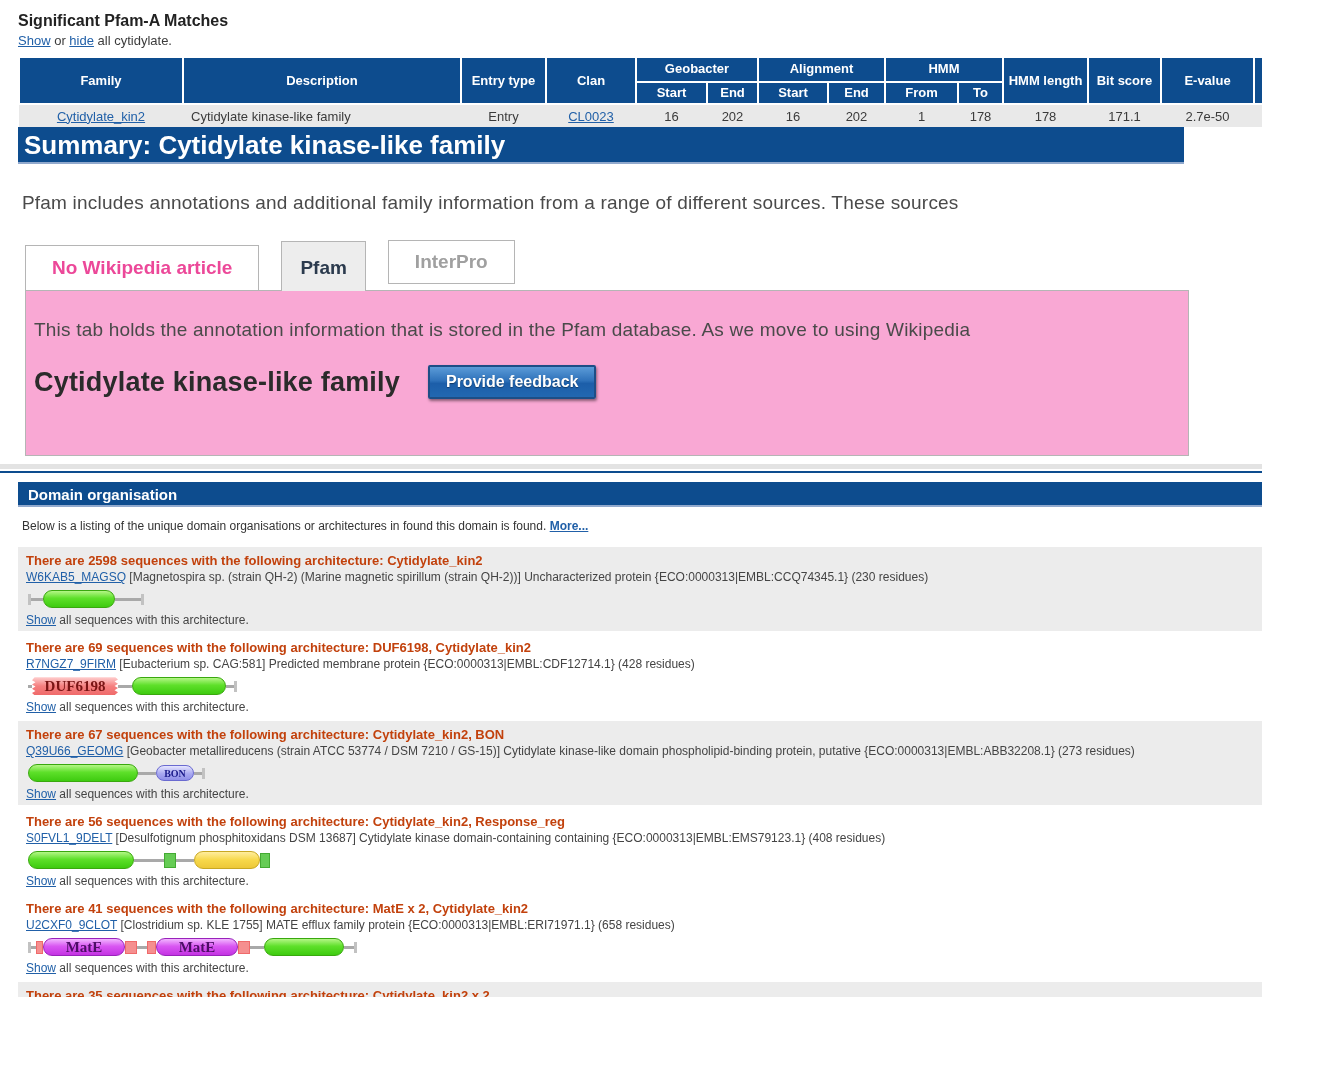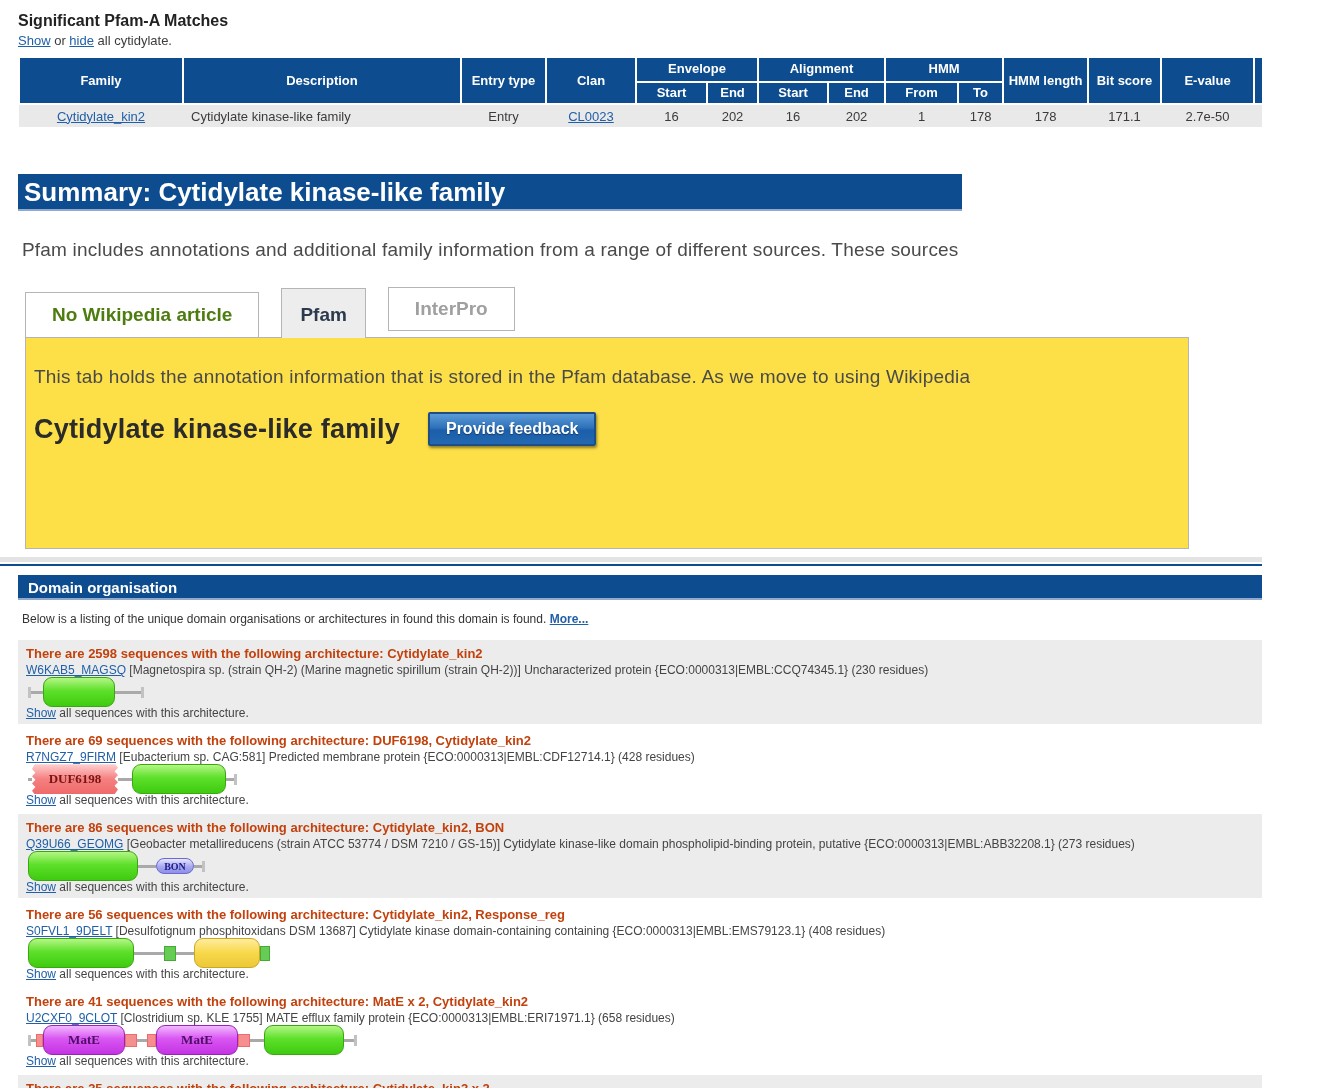--- a/index.html
+++ b/index.html
@@ -23,41 +23,41 @@
   table.matches td{
     background:#e9e9e9;color:#3b3b3b;text-align:center;padding:3px 3px;height:16px;
   }
   table.matches td.desc{text-align:left;padding-left:8px;}
 
   
   .banner{
     margin-left:18px;background:#0d4c8e;color:#fff;font-weight:bold;
     border-bottom:2px solid #91a9cd;
   }
-  .banner.big{width:944px;height:37px;line-height:37px;font-size:26px;padding-left:6px;margin-top:47px;box-sizing:border-box;}
+  .banner.big{width:1166px;height:37px;line-height:37px;font-size:26px;padding-left:6px;box-sizing:border-box;}
   .para{
     margin:28px 0 0 22px;font-size:19px;color:#4a4a4a;white-space:nowrap;
     width:1168px;overflow:hidden;letter-spacing:0.2px;
   }
 
   
   .tabs{margin:26px 0 -1px 25px;display:flex;align-items:flex-end;position:relative;z-index:2;}
   .tab{
     font-size:19px;font-weight:bold;border:1px solid #b5b5b5;background:#fff;
     padding:11px 26px;white-space:nowrap;cursor:pointer;
   }
-  .tab.first{color:#4d7c0f;text-align:right;}
+  .tab.first{color:#ec4899;text-align:right;}
   .tab.active{
     color:#2b3a4d;background:#ededed;border-bottom:none;
     padding:15px 18px 12px;margin-left:22px;
   }
   .tab.disabled{color:#a0a0a0;margin-left:22px;padding:10px 26px;margin-bottom:7px;}
   .pane{
-    margin-left:25px;width:1164px;height:212px;border:1px solid #b5b5b5;
-    box-sizing:border-box;background:#fde047;padding:28px 0 0 8px;overflow:hidden;
+    margin-left:25px;width:1164px;height:166px;border:1px solid #b5b5b5;
+    box-sizing:border-box;background:#f9a8d4;padding:28px 0 0 8px;overflow:hidden;
   }
   .pane-line{font-size:19px;color:#4a4a4a;white-space:nowrap;overflow:hidden;letter-spacing:0.2px;}
   .fam-row{display:flex;align-items:center;margin-top:24px;}
   .fam-title{font-size:27px;font-weight:bold;color:#2b2b2b;letter-spacing:0.2px;}
   .feedback-btn{
     margin-left:28px;border:2px solid #1d4e86;border-radius:2px;color:#fff;
     font-family:"Liberation Sans","DejaVu Sans",sans-serif;
     font-size:16px;font-weight:bold;padding:6px 16px;cursor:pointer;
     background:linear-gradient(180deg,#5b9bd8 0%,#2f72ba 45%,#1c5ea9 55%,#2268b1 100%);
     box-shadow:1px 2px 3px rgba(0,0,0,0.45);text-shadow:0 1px 1px rgba(0,0,0,0.4);
@@ -78,22 +78,22 @@
   }
   .block.shade{background:#ececec;}
   .block.partial{height:15px;}
   .blk-head{font-size:13px;font-weight:bold;color:#c2410c;line-height:17px;white-space:nowrap;}
   .blk-desc{font-size:12px;color:#444;line-height:16px;white-space:nowrap;}
   .graphic{display:flex;align-items:center;height:22px;margin:3px 0 2px 2px;}
   .graphic>span{flex:none;display:flex;align-items:center;justify-content:center;}
   .seg-line{height:3px;background:#a9a9a9;}
   .seg-tick{width:3px;height:11px;background:#c2c2c2;}
   .seg-pill{
-    height:30px;border-radius:9px;border:1px solid #39a80e;box-sizing:border-box;
-    font-family:"Liberation Serif","DejaVu Serif",serif;font-weight:bold;font-size:13px;
+    height:18px;border-radius:9px;border:1px solid #39a80e;box-sizing:border-box;
+    font-family:"Liberation Serif","DejaVu Serif",serif;font-weight:bold;font-size:15px;
     cursor:pointer;
   }
   .seg-pill.c-green{background:linear-gradient(180deg,#b4f686 0%,#5ee02a 45%,#3ecb10 100%);border-color:#39a80e;}
   .seg-pill.c-duf{
     background:linear-gradient(180deg,#ffd0d0 0%,#f58080 50%,#ef6a6a 100%);
     border:none;color:#7a1515;border-radius:0;
     clip-path:polygon(3% 0,97% 0,100% 12%,96% 24%,100% 36%,96% 48%,100% 60%,96% 72%,100% 84%,96% 100%,3% 100%,0 88%,4% 76%,0 64%,4% 52%,0 40%,4% 28%,0 16%);
   }
   .seg-pill.c-bon{height:16px;border-radius:8px;font-size:10px;color:#1a1a8a;
     background:linear-gradient(180deg,#e6e6ff 0%,#a8a8f0 55%,#8f8fe8 100%);border-color:#6a6ad0;}
@@ -133,21 +133,21 @@
         <col style="width:73px">
     <col style="width:93px">
         <col style="width:75px">
   </colgroup>
   <thead>
     <tr>
       <th rowspan="2">Family</th>
       <th rowspan="2">Description</th>
       <th rowspan="2">Entry type</th>
       <th rowspan="2">Clan</th>
-      <th colspan="2">Envelope</th>
+      <th colspan="2">Geobacter</th>
       <th colspan="2">Alignment</th>
       <th colspan="2">HMM</th>
       <th rowspan="2">HMM length</th>
       <th rowspan="2">Bit score</th>
       <th rowspan="2">E-value</th>
       <th rowspan="2"></th>
     </tr>
     <tr>
       <th>Start</th>
       <th>End</th>
@@ -223,21 +223,21 @@
         <span class="seg-line" style="width: 4px;"></span>
         <span class="seg-pill c-duf" style="width: 86px;">DUF6198</span>
         <span class="seg-line" style="width: 14px;"></span>
         <span class="seg-pill c-green" style="width: 94px;"></span>
         <span class="seg-line" style="width: 8px;"></span>
         <span class="seg-tick"></span>
       </div>
       <div class="blk-show"><a>Show</a><span> all sequences with this architecture.</span></div>
     </div>
     <div class="block shade">
-      <div class="blk-head">There are 86 sequences with the following architecture: Cytidylate_kin2, BON</div>
+      <div class="blk-head">There are 67 sequences with the following architecture: Cytidylate_kin2, BON</div>
       <div class="blk-desc"><a class="acc">Q39U66_GEOMG</a><span> [Geobacter metallireducens (strain ATCC 53774 / DSM 7210 / GS-15)] Cytidylate kinase-like domain phospholipid-binding protein, putative {ECO:0000313|EMBL:ABB32208.1} (273 residues)</span></div>
       <div class="graphic">
         <span class="seg-pill c-green" style="width: 110px;"></span>
         <span class="seg-line" style="width: 18px;"></span>
         <span class="seg-pill c-bon" style="width: 38px;">BON</span>
         <span class="seg-line" style="width: 8px;"></span>
         <span class="seg-tick"></span>
       </div>
       <div class="blk-show"><a>Show</a><span> all sequences with this architecture.</span></div>
     </div>

